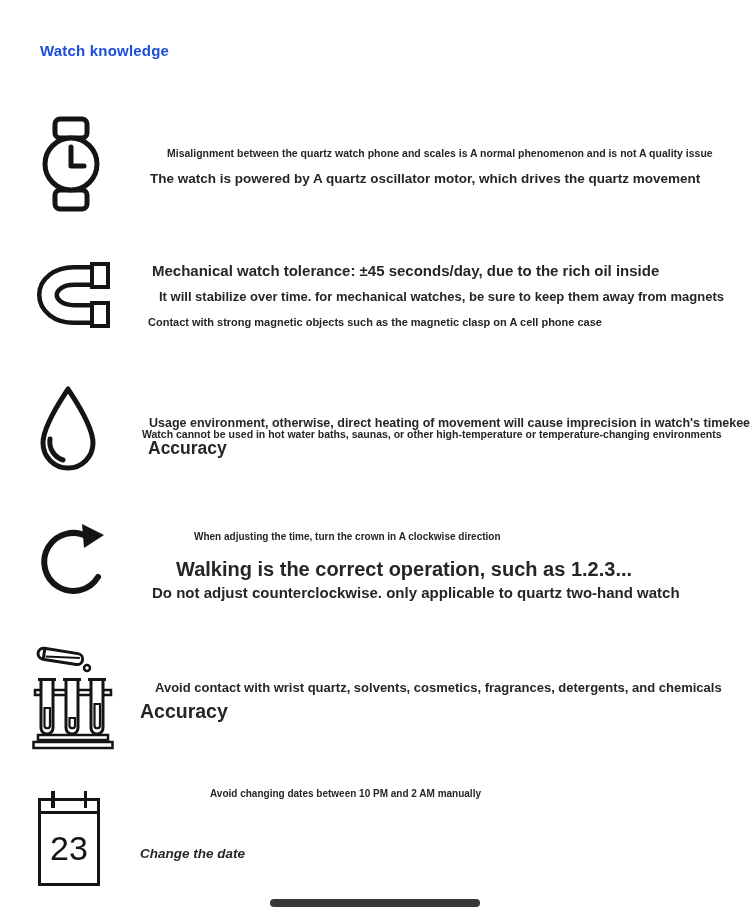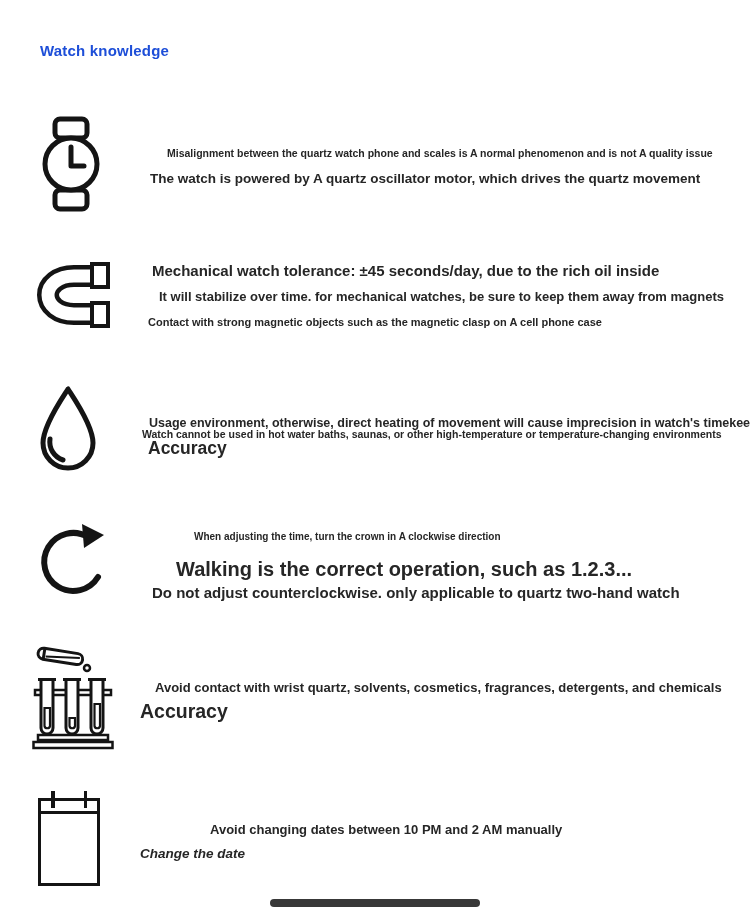--- a/index.html
+++ b/index.html
@@ -27,21 +27,21 @@
   .s2l2 { left:159px; top:289px; font-size:13px; }
   .s2l3 { left:148px; top:316px; font-size:11px; }
   .s3l1 { left:142px; top:396px; font-size:10.5px;margin-top:32px; }
   .s3l2 { left:149px; top:416px; font-size:12.5px; }
   .s3l3 { left:148px; top:438px; font-size:17.5px;text-align:center; }
   .s4l1 { left:194px; top:531px; font-size:10px; }
   .s4l2 { left:156px; top:558px; font-size:20px;margin-left:20px; }
   .s4l3 { left:152px; top:584px; font-size:15px; }
   .s5l1 { left:155px; top:680px; font-size:13px; }
   .s5l2 { left:140px; top:700px; font-size:19.5px; }
-  .s6l1 { left:210px; top:822px; font-size:13px; }
+  .s6l1 { left:210px; top:788px; font-size:10px; }
   .s6l2 { left:140px; top:846px; font-size:13.5px;font-style:italic; }
 
   
   .calendar {
     position:absolute; left:38px; top:798px; width:62px; height:88px;
     border:3.5px solid #141414; background:#fff;
   }
   .cal-band { position:absolute; top:10px; left:0; right:0; border-top:3px solid #141414; }
   .cal-tick { position:absolute; top:-10px; width:3.5px; height:17px; background:#141414; }
   .cal-tick.t1 { left:10px; } .cal-tick.t2 { right:10px; }
@@ -136,17 +136,18 @@
     <rect x="1.5" y="66" width="79" height="6" fill="#fff" stroke="#141414" stroke-width="2.5"></rect>
   </svg>
 </div>
 <div class="abs s5l1">Avoid contact with wrist quartz, solvents, cosmetics, fragrances, detergents, and chemicals</div>
 <div class="abs s5l2">Accuracy</div>
 
 <div class="calendar">
   <div class="cal-tick t1"></div>
   <div class="cal-tick t2"></div>
   <div class="cal-band"></div>
+  <div class="cal-number">23</div>
 </div>
 <div class="abs s6l1">Avoid changing dates between 10 PM and 2 AM manually</div>
 <div class="abs s6l2">Change the date</div>
 
 <div class="home-indicator"></div>
 
 </body></html>

